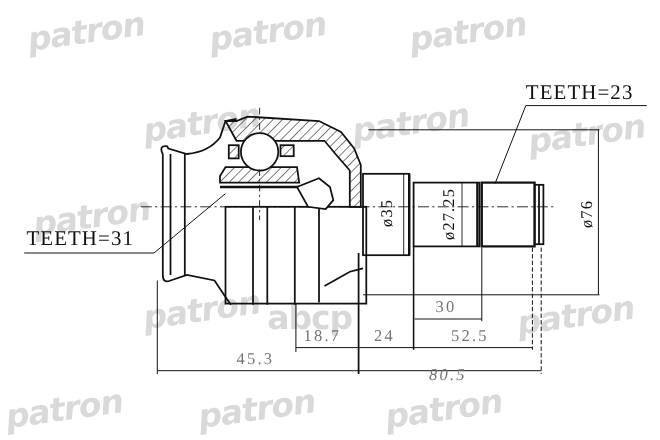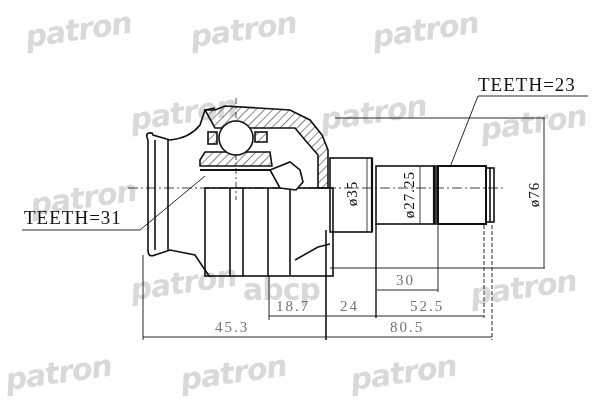--- a/index.html
+++ b/index.html
@@ -112,14 +112,14 @@
 
   <div class="vdim" style="left:340px;top:185px;">ø35</div>
   <div class="vdim" style="left:386px;top:186px;">ø27.25</div>
   <div class="vdim" style="left:522px;top:186px;">ø76</div>
 
   <div class="dim" style="left:396px;top:272px;">30</div>
   <div class="dim" style="left:276px;top:298px;">18.7</div>
   <div class="dim" style="left:340px;top:298px;">24</div>
   <div class="dim" style="left:410px;top:298px;">52.5</div>
   <div class="dim" style="left:215px;top:319px;">45.3</div>
-  <div class="dim" style="left:390px;top:319px;">80.5</div>
+  <div class="dim" style="left:390px;top:333px;font-style:italic;">80.5</div>
 </div>
 
 </body></html>

